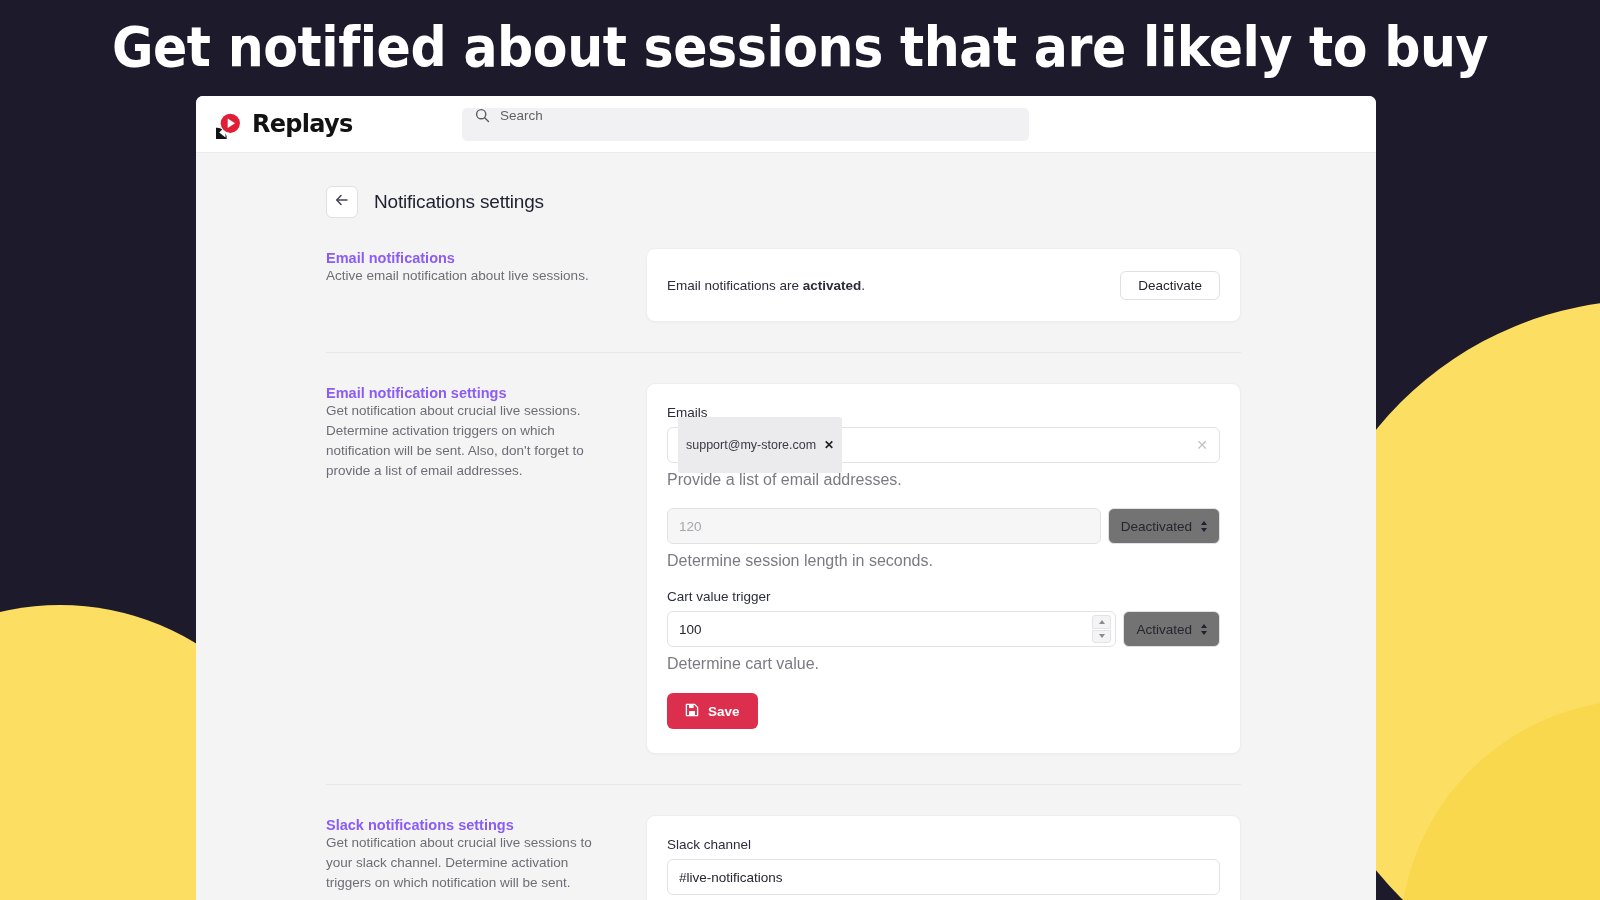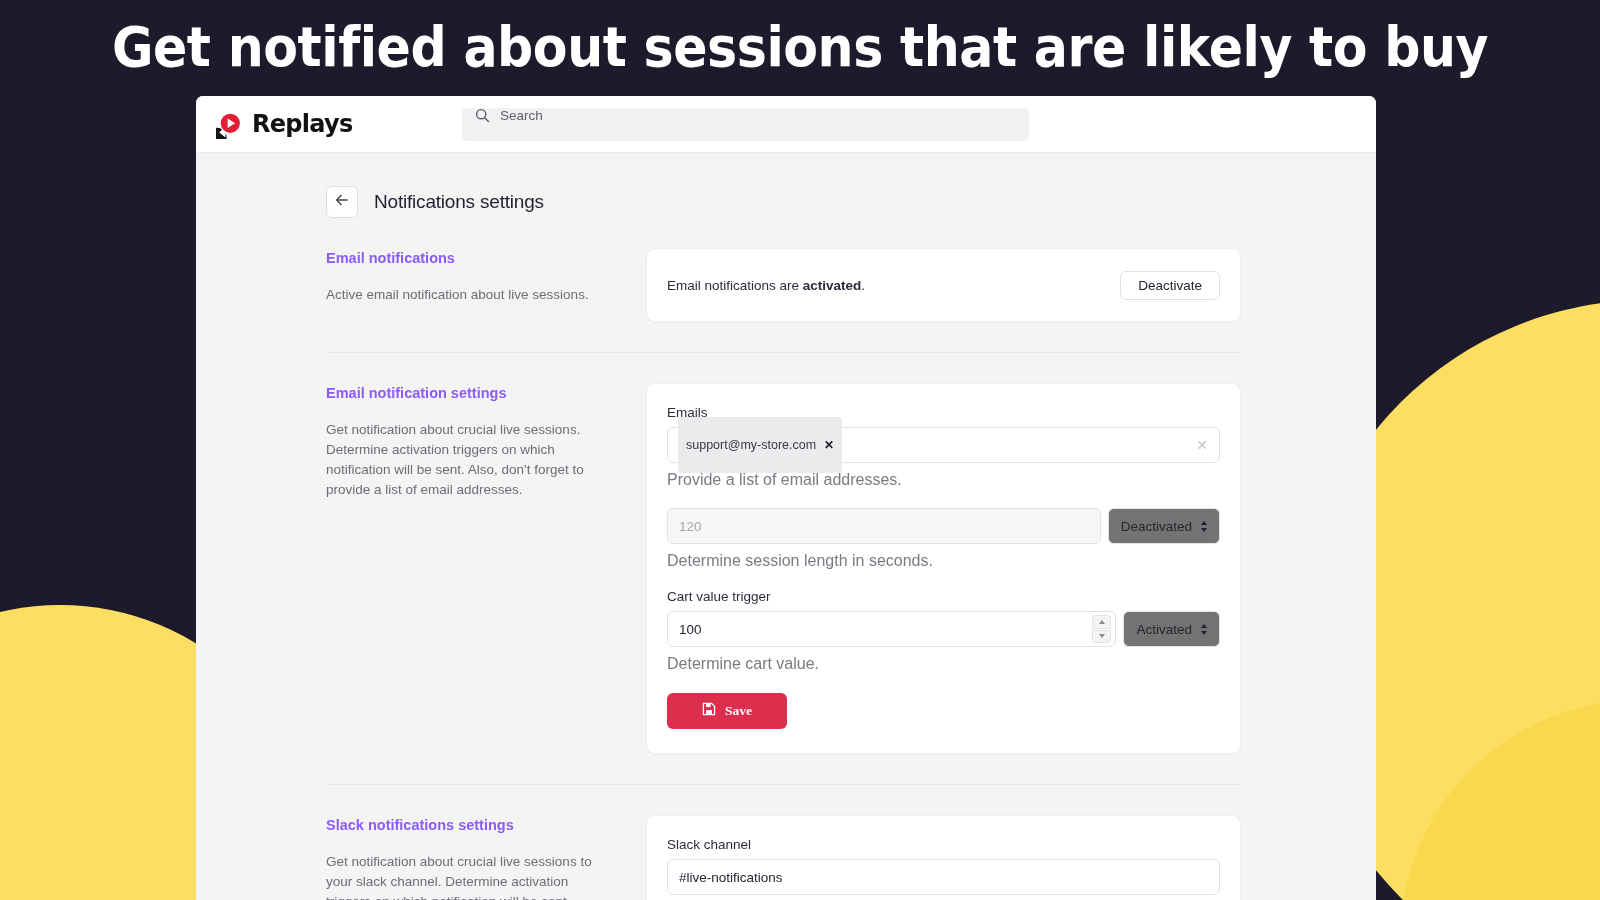--- a/index.html
+++ b/index.html
@@ -154,21 +154,20 @@
     width: 320px;
     flex: 0 0 320px;
     padding-top: 2px;
   }
   .section-heading {
     font-size: 14.5px;
     font-weight: bold;
     color: #8b5cf6;
   }
   .section-desc {
-    margin-top: 19px;
     font-size: 13.5px;
     line-height: 20px;
     color: #6d6d76;
     max-width: 280px;
   }
   .section-right {
     flex: 1 1 auto;
   }
 
   .card {
@@ -358,29 +357,29 @@
     color: #25262f;
   }
 
   
   #save-button {
     margin-top: 20px;
     background: #dc2f4e;
     border: none;
     border-radius: 6px;
     height: 36px;
-    padding: 0 35px;
+    padding: 0 18px;
     display: inline-flex;
     align-items: center;
     gap: 9px;
     color: #ffffff;
     font-size: 13.5px;
     font-weight: bold;
     cursor: pointer;
-    font-family: Liberation Serif, serif;
+    font-family: Liberation Sans, sans-serif;
   }
 </style>
 </head>
 <body>
 
 <div id="bg-layer">
   <div class="blob" id="blob-left"></div>
   <div class="blob" id="blob-right-big"></div>
   <div class="blob" id="blob-right-small"></div>
 </div>

